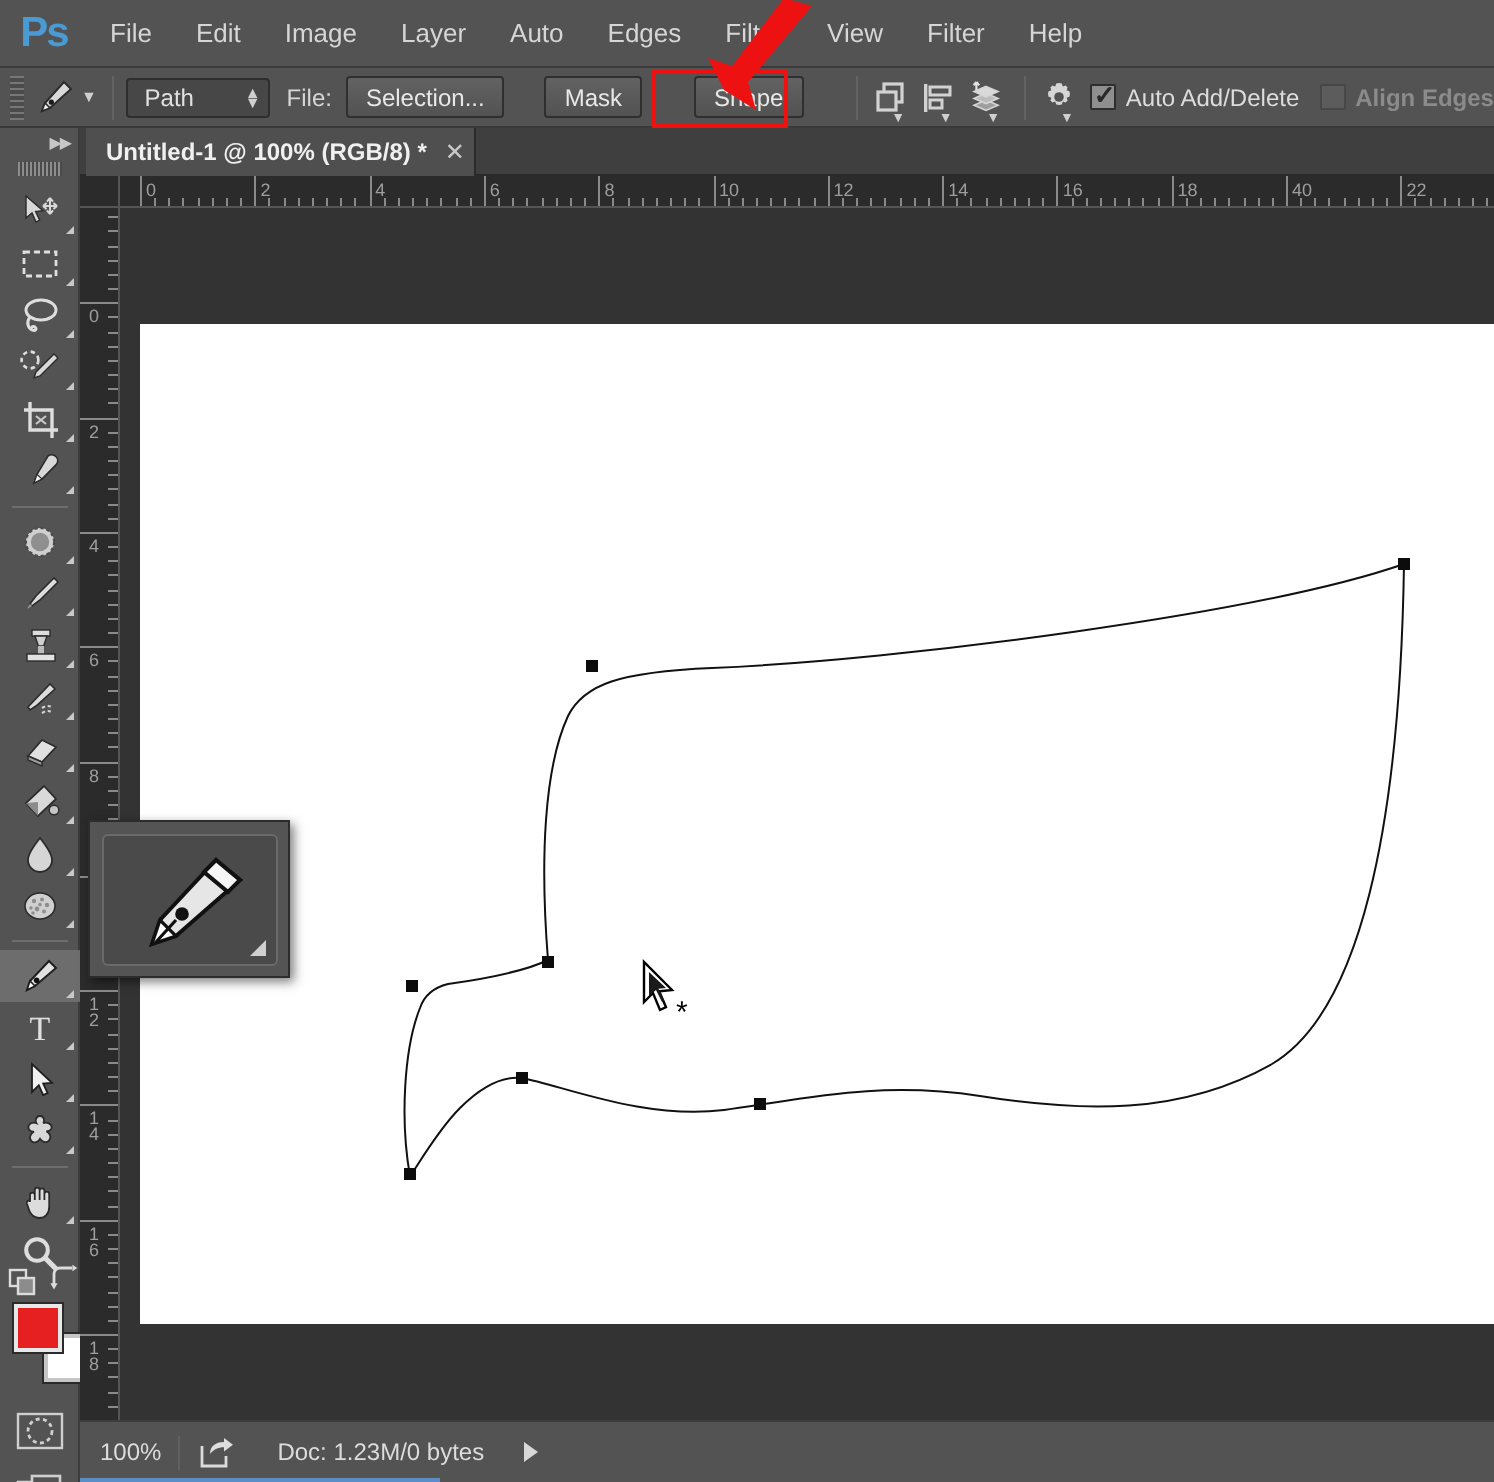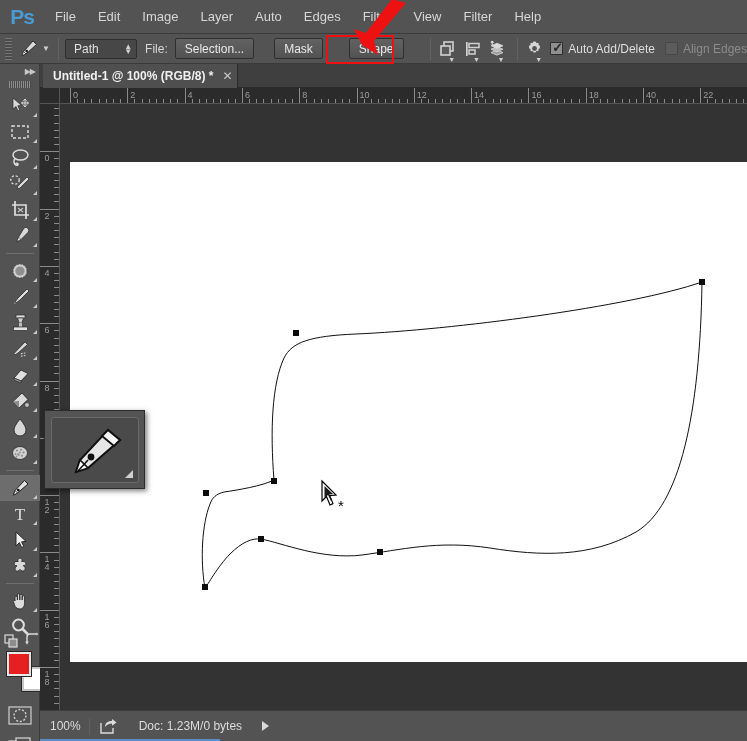--- a/index.html
+++ b/index.html
@@ -272,21 +272,21 @@
         <circle cx="8.5" cy="8.5" r="2.4" fill="#535353"></circle>
       </svg>
       <span class="mini-caret">▼</span>
     </div>
 
     <div class="chk-row">
       <div class="chk checked"></div>
       <div class="chk-label">Auto Add/Delete</div>
     </div>
 
-    <div class="chk-row" style="margin-left:10px;">
+    <div class="chk-row" style="margin-left:10px;font-weight:bold;">
       <div class="chk dim"></div>
       <div class="chk-label dim">Align Edges</div>
     </div>
   </div>
 
   <div class="red-rect"></div>
   <svg class="red-arrow" width="60" height="62" viewBox="0 0 60 62">
     <path d="M44 0 L58 4 L26 42 L30 56 L14 46 L6 30 L18 34 Z" fill="#ee1111"></path>
   </svg>
 

